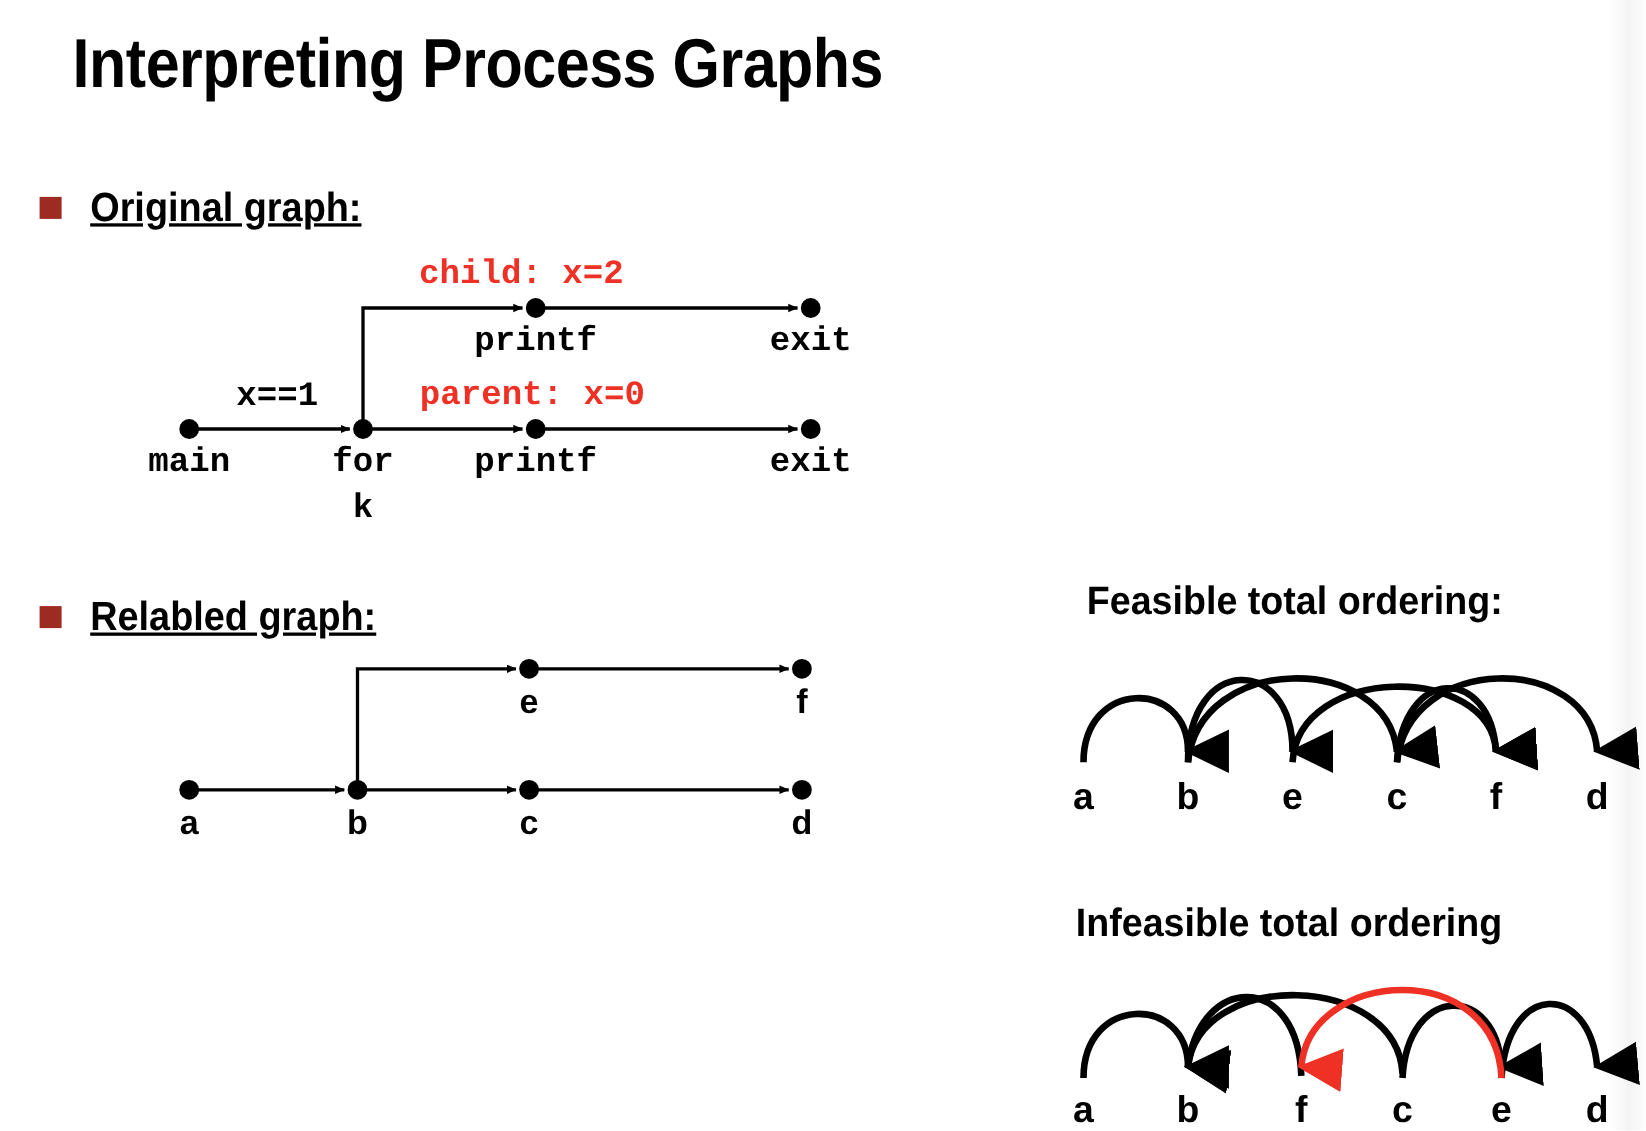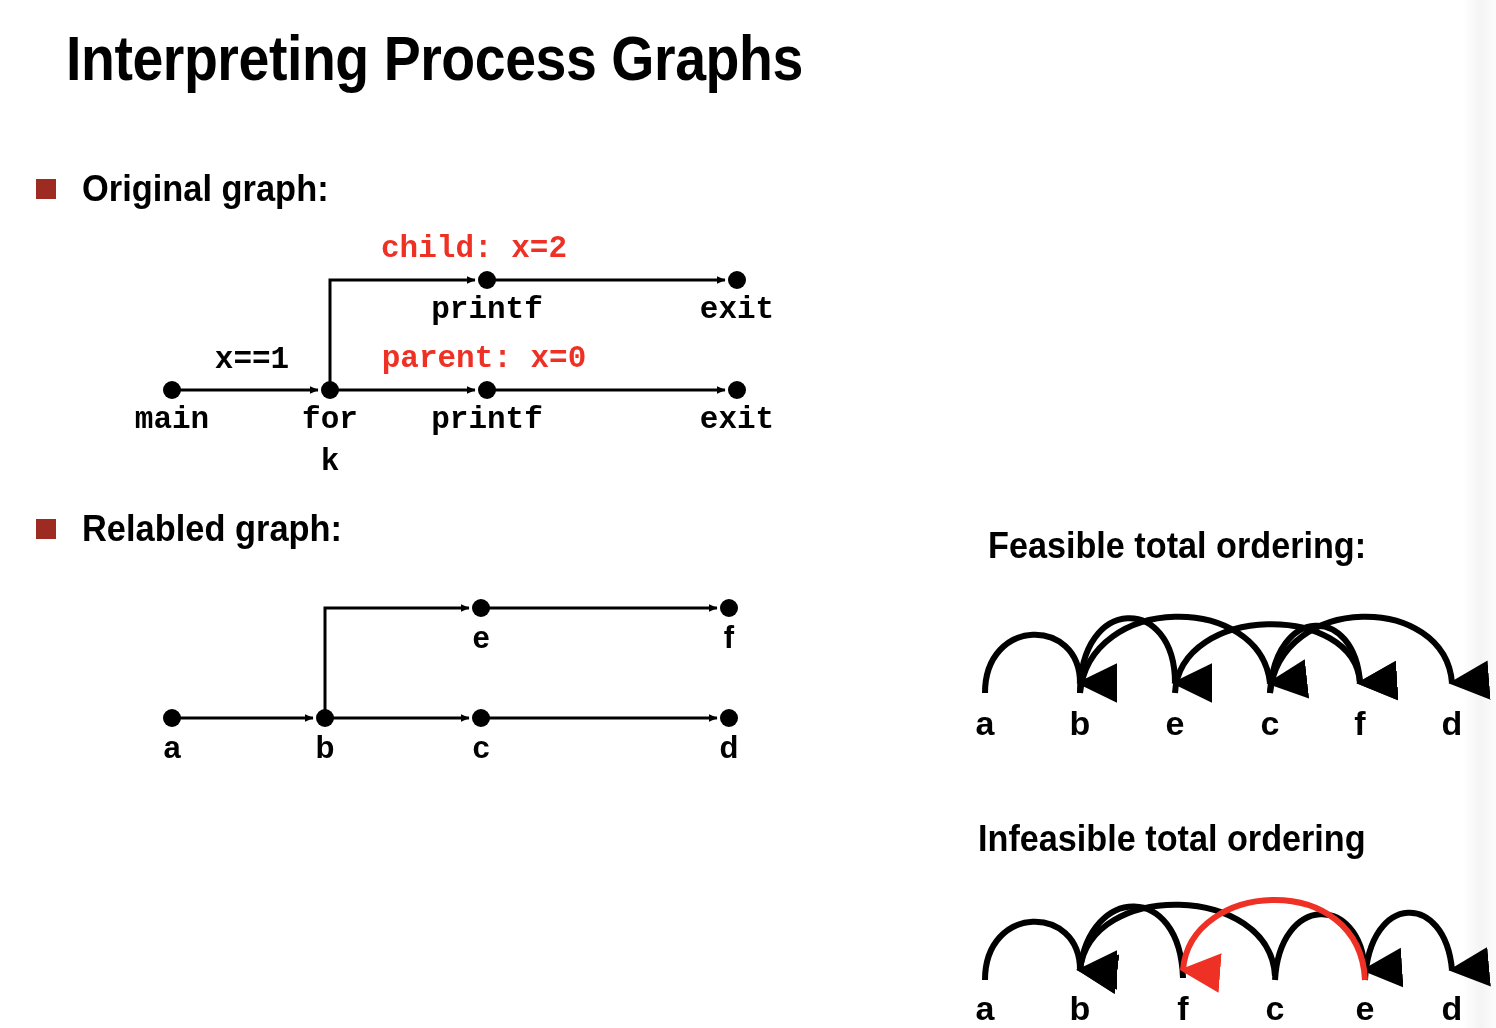--- a/index.html
+++ b/index.html
@@ -38,39 +38,40 @@
     font-family: "Liberation Sans Narrow", "Liberation Sans", sans-serif;
     transform: scaleX(0.88);
     transform-origin: left top;
     white-space: nowrap;
   }
 
   .bullet-row {
     position: absolute;
     display: flex;
     align-items: center;
+    text-decoration: underline;
   }
   .bullet-marker {
     width: 20px;
     height: 20px;
     background: #9e2b22;
     margin-right: 26px;
     flex: 0 0 auto;
   }
   .bullet-label {
     font-size: 37px;
     font-weight: bold;
     color: #000000;
     white-space: nowrap;
     transform: scaleX(0.93);
     transform-origin: left center;
   }
 
   #bullet-original { left: 36px; top: 168px; }
-  #bullet-relabeled { left: 36px; top: 508px; }
+  #bullet-relabeled { left: 36px; top: 540px; }
 
   .right-heading {
     position: absolute;
     font-size: 36px;
     font-weight: bold;
     color: #000000;
     white-space: nowrap;
     transform: scaleX(0.95);
     transform-origin: left center;
   }

